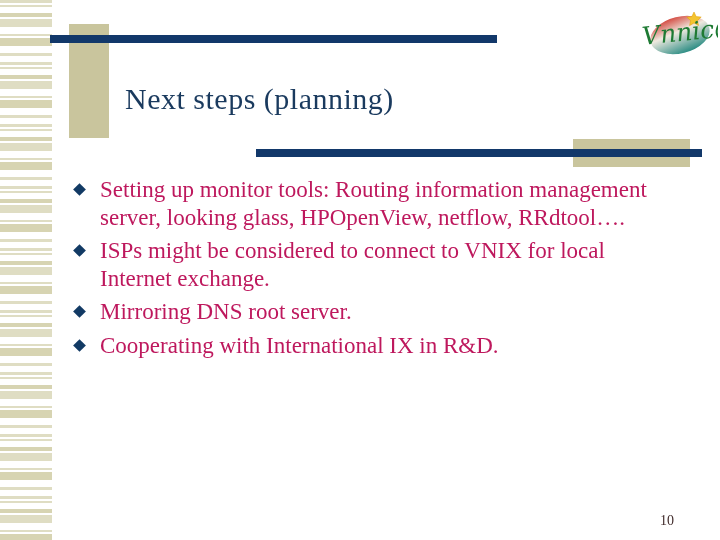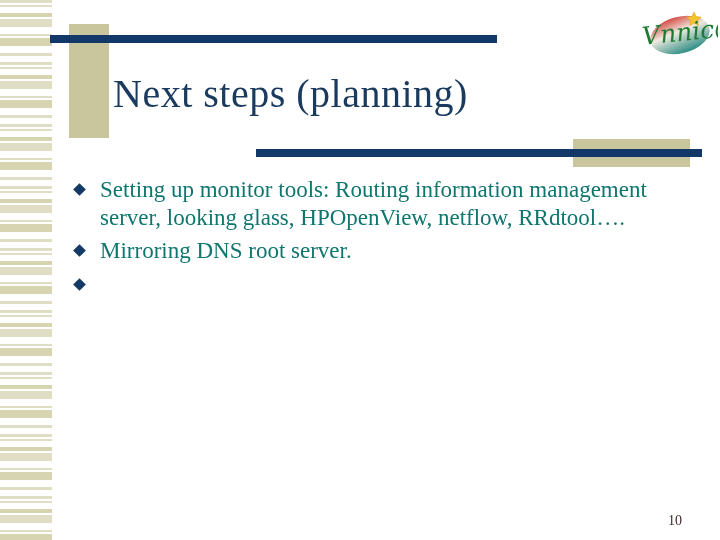--- a/index.html
+++ b/index.html
@@ -20,36 +20,36 @@
       #dfddc3 53px 56px,#ffffff 56px 62px);
   }
   .tan-rect{position:absolute;background:#c9c59d;}
   .tan-title{left:69px;top:24px;width:40px;height:114px;}
   .tan-sub{left:573px;top:139px;width:117px;height:28px;}
   .rule{position:absolute;height:8px;background:#12386a;}
   .rule-top{left:50px;top:35px;width:447px;}
   .rule-sub{left:256px;top:149px;width:446px;}
   .logo{position:absolute;left:638px;top:4px;width:80px;height:56px;}
   .page-title{
-    position:absolute;left:113px;top:70px;width:560px;margin:0;
-    font-size:40px;font-weight:normal;color:#1a3a5e;letter-spacing:0.5px;
+    position:absolute;left:113px;top:70px;width:560px;margin:12px;
+    font-size:30px;font-weight:normal;color:#1a3a5e;letter-spacing:0.5px;
   }
   .content{
     position:absolute;left:72px;top:176px;width:578px;
     list-style:none;margin:0;padding:0;
-    font-size:23px;line-height:27.5px;color:#0f766e;
+    font-size:23px;line-height:27.5px;color:#be185d;
   }
   .content li{position:relative;padding-left:28px;margin-bottom:6px;}
   .bullet-icon{
     position:absolute;left:3px;top:9px;width:9px;height:9px;
     background:#123a64;transform:rotate(45deg);
   }
   .page-number{
     position:absolute;left:660px;top:513px;width:30px;
-    font-size:14px;color:#402a2a;text-align:center;
+    font-size:14px;color:#402a2a;text-align:left;
   }
 </style>
 </head>
 <body>
 
 <div class="slide">
 
   <div class="stripes"></div>
 
   <div class="tan-rect tan-title"></div>
@@ -73,22 +73,27 @@
   <div class="tan-rect tan-sub"></div>
   <div class="rule rule-sub"></div>
 
   <ul class="content">
     <li>
       <span class="bullet-icon"></span>
       <span>Setting up monitor tools: Routing information management server, looking glass, HPOpenView, netflow, RRdtool….</span>
     </li>
     <li>
       <span class="bullet-icon"></span>
+      <span>ISPs might be considered to connect to VNIX for local Internet exchange.</span>
+    </li>
+    <li>
+      <span class="bullet-icon"></span>
       <span>Mirroring DNS root server.</span>
     </li>
     <li>
       <span class="bullet-icon"></span>
+      <span>Cooperating with International IX in R&amp;D.</span>
     </li>
   </ul>
 
   <div class="page-number">10</div>
 
 </div>
 
 </body></html>

